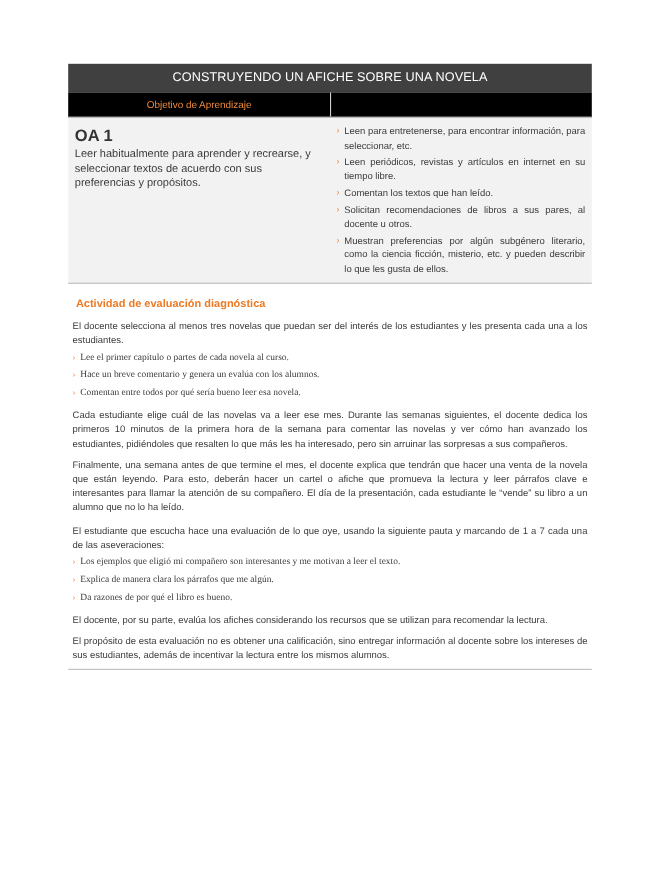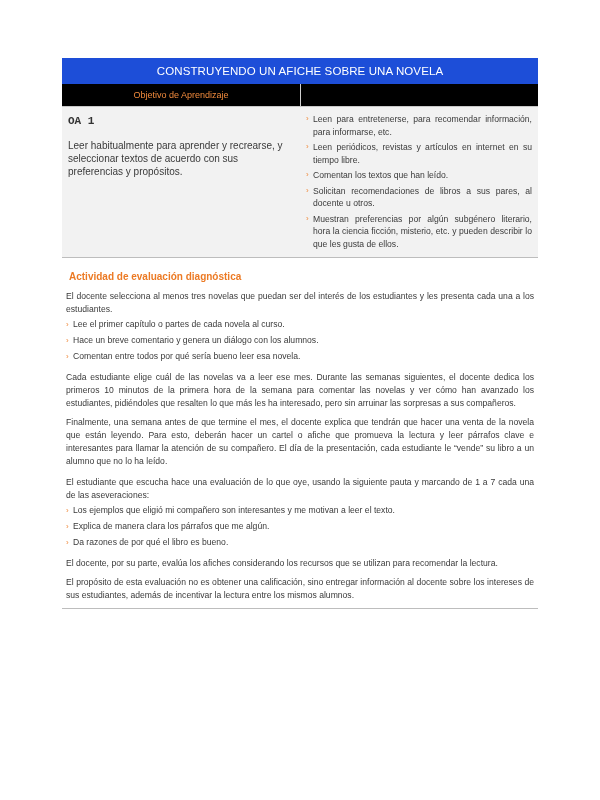--- a/index.html
+++ b/index.html
@@ -3,41 +3,41 @@
   <meta charset="utf-8">
   <style>
     html, body { margin: 0; padding: 0; }
     body {
       width: 600px; height: 800px; background: #ffffff;
       font-family: "DejaVu Sans Condensed", "Liberation Sans Narrow", "Liberation Sans", sans-serif;
       color: #3a3a3a; position: relative; overflow: hidden;
     }
     .page { position: absolute; left: 62px; top: 58px; width: 476px; }
     .title-bar {
-      background: #1d4ed8; color: #ffffff; height: 26px;
+      background: #404040; color: #ffffff; height: 26px;
       display: flex; align-items: center; justify-content: center;
       font-size: 11.5px; letter-spacing: 0.1px;
       font-family: "Liberation Sans", sans-serif;
     }
     .subhead {
       display: flex; height: 22px; border-bottom: 1.5px solid #c8c8c8; background: #000000;
     }
     .subhead .col {
       display: flex; align-items: center; justify-content: center;
       color: #f08a3c; font-size: 9px; font-family: "Liberation Sans", sans-serif;
     }
     .subhead .left { width: 238px; border-right: 1px solid #d0d0d0; }
     .subhead .right { flex: 1; }
     .tbody {
       display: flex; background: #f2f2f2; border-bottom: 1.5px solid #bdbdbd;
       padding: 6px 0 4px 0;
     }
     .tbody .left { width: 238px; padding: 2px 6px 0 6px; box-sizing: border-box; }
     .tbody .right { flex: 1; padding: 0 6px 0 6px; box-sizing: border-box; }
-    .oa-code { font-weight: bold; font-size: 11px; color: #333; margin-bottom: 12px; font-family: Liberation Mono, monospace; }
+    .oa-code { font-weight: bold; font-size: 15px; color: #333; margin-bottom: 2px; font-family: Liberation Sans, sans-serif; }
     .oa-text { font-size: 10px; line-height: 13px; color: #3a3a3a; font-family: "Liberation Sans", sans-serif; }
     ul.ind { list-style: none; margin: 0; padding: 0; }
     ul.ind li {
       font-size: 8.6px; line-height: 12.5px; position: relative; padding-left: 7px;
       margin-bottom: 3px; text-align: justify; font-family: "Liberation Sans", sans-serif;
     }
     ul.ind li::before, ul.bul li::before {
       content: "\203A"; position: absolute; left: 0; top: 0; color: #f08a3c; font-size: 8px;
     }
     .section { padding: 0 4px; }
@@ -46,56 +46,56 @@
       font-family: "Liberation Sans", sans-serif;
     }
     p.body {
       margin: 0 0 6px 0; font-size: 8.6px; line-height: 13px; text-align: justify;
       font-family: "Liberation Sans", sans-serif; color: #3a3a3a;
     }
     p.tight { margin-bottom: 2px; }
     ul.bul { list-style: none; margin: 0 0 8px 0; padding: 0; }
     ul.bul li {
       font-size: 8.6px; line-height: 13px; position: relative; padding-left: 7px; margin-bottom: 3px;
-      font-family: Liberation Sans, sans-serif;
+      font-family: Liberation Serif, serif;
     }
     .bottom-rule { border-top: 1.5px solid #bdbdbd; margin-top: 6px; }
   </style>
 </head>
 <body>
 
 <div class="page">
   <div class="title-bar">
     <span>CONSTRUYENDO UN AFICHE SOBRE UNA NOVELA</span>
   </div>
   <div class="subhead">
     <div class="col left">Objetivo de Aprendizaje</div>
   </div>
   <div class="tbody">
     <div class="left">
       <div class="oa-code">OA 1</div>
       <div class="oa-text">Leer habitualmente para aprender y recrearse, y seleccionar textos de acuerdo con sus preferencias y propósitos.</div>
     </div>
     <div class="right">
       <ul class="ind">
-        <li>Leen para entretenerse, para recomendar información, para informarse, etc.</li>
+        <li>Leen para entretenerse, para encontrar información, para seleccionar, etc.</li>
         <li>Leen periódicos, revistas y artículos en internet en su tiempo libre.</li>
         <li>Comentan los textos que han leído.</li>
         <li>Solicitan recomendaciones de libros a sus pares, al docente u otros.</li>
-        <li>Muestran preferencias por algún subgénero literario, hora la ciencia ficción, misterio, etc. y pueden describir lo que les gusta de ellos.</li>
+        <li>Muestran preferencias por algún subgénero literario, como la ciencia ficción, misterio, etc. y pueden describir lo que les gusta de ellos.</li>
       </ul>
     </div>
   </div>
 
   <div class="section">
     <div class="section-title">Actividad de evaluación diagnóstica</div>
     <p class="body tight">El docente selecciona al menos tres novelas que puedan ser del interés de los estudiantes y les presenta cada una a los estudiantes.</p>
     <ul class="bul">
       <li>Lee el primer capítulo o partes de cada novela al curso.</li>
-      <li>Hace un breve comentario y genera un diálogo con los alumnos.</li>
+      <li>Hace un breve comentario y genera un evalúa con los alumnos.</li>
       <li>Comentan entre todos por qué sería bueno leer esa novela.</li>
     </ul>
     <p class="body">Cada estudiante elige cuál de las novelas va a leer ese mes. Durante las semanas siguientes, el docente dedica los primeros 10 minutos de la primera hora de la semana para comentar las novelas y ver cómo han avanzado los estudiantes, pidiéndoles que resalten lo que más les ha interesado, pero sin arruinar las sorpresas a sus compañeros.</p>
     <p class="body">Finalmente, una semana antes de que termine el mes, el docente explica que tendrán que hacer una venta de la novela que están leyendo. Para esto, deberán hacer un cartel o afiche que promueva la lectura y leer párrafos clave e interesantes para llamar la atención de su compañero. El día de la presentación, cada estudiante le “vende” su libro a un alumno que no lo ha leído.</p>
     <p class="body tight" style="margin-top:8px">El estudiante que escucha hace una evaluación de lo que oye, usando la siguiente pauta y marcando de 1 a 7 cada una de las aseveraciones:</p>
     <ul class="bul">
       <li>Los ejemplos que eligió mi compañero son interesantes y me motivan a leer el texto.</li>
       <li>Explica de manera clara los párrafos que me algún.</li>
       <li>Da razones de por qué el libro es bueno.</li>
     </ul>

